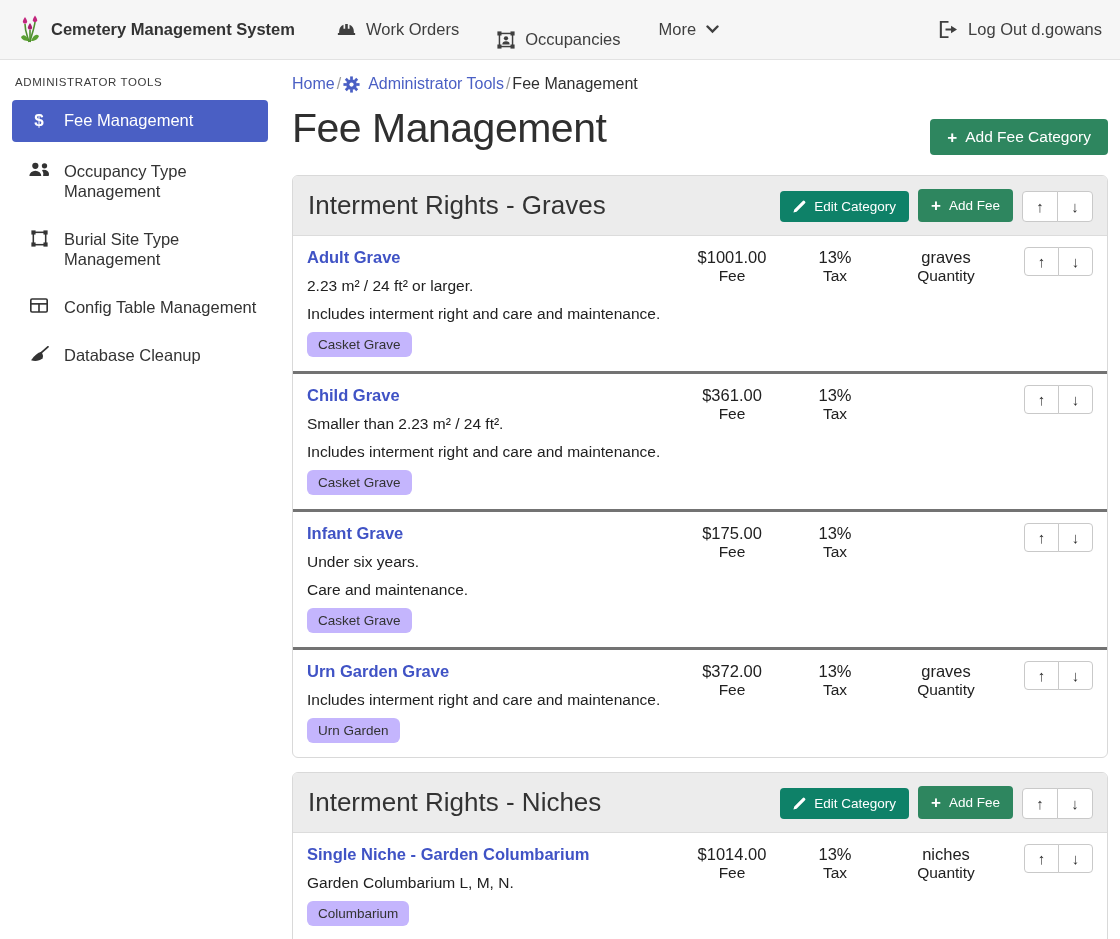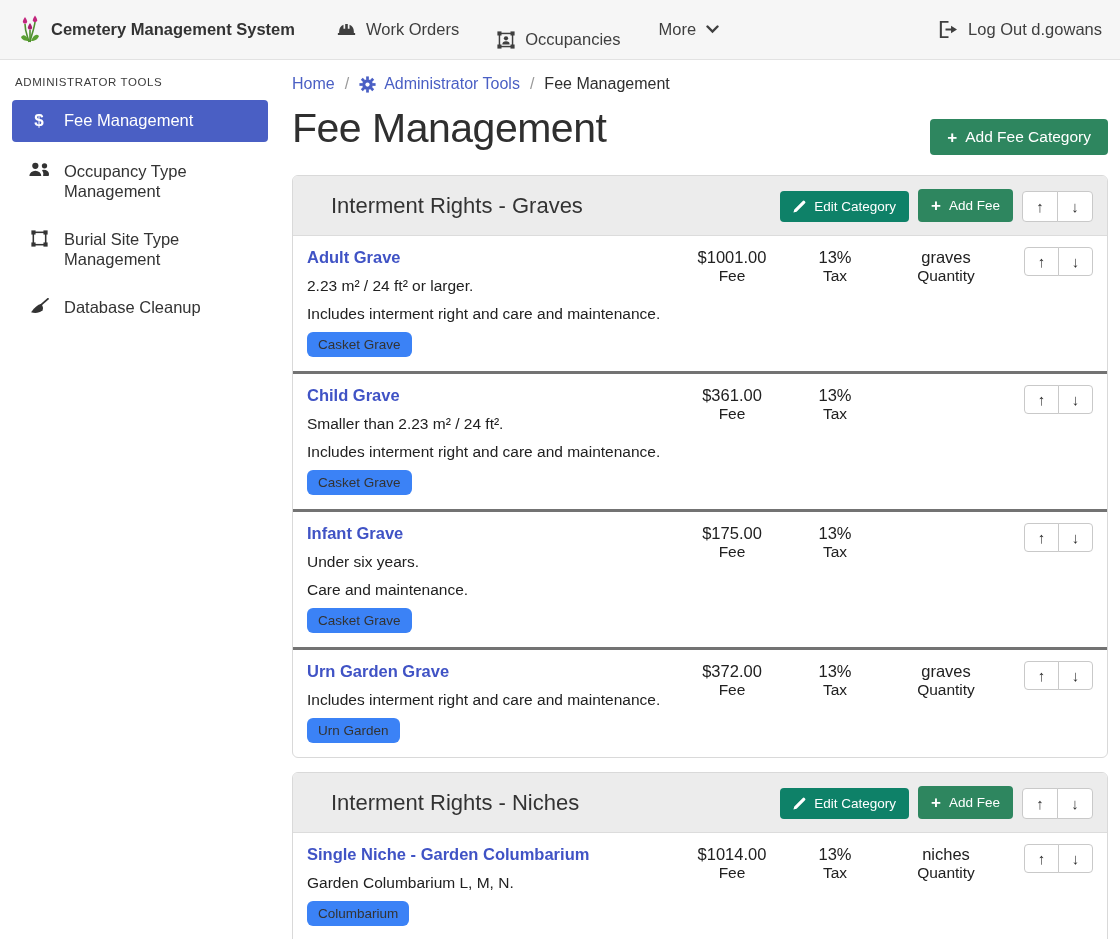--- a/index.html
+++ b/index.html
@@ -22,51 +22,51 @@
   .sidebar { width:280px; padding:12px 12px 0 14px; flex:none; }
   .side-heading { font-size:11.5px; letter-spacing:.6px; color:#3c3c3c; margin:4px 0 12px 1px; }
   .side-item { display:flex; gap:13px; align-items:flex-start; padding:9px 8px 9px 15px;
     font-size:16.5px; color:#333; border-radius:4px; margin:0 0 10px -2px; line-height:1.22; cursor:pointer; }
   .side-item .s-ico { width:24px; flex:none; display:flex; justify-content:center; margin-top:1px; }
   .side-item.active { background:#4a5fc4; color:#fff; padding-top:10px; padding-bottom:10px; }
   .side-item.active .s-ico { color:#fff; }
 
   
   .main { flex:1; padding:13px 12px 0 12px; }
-  .breadcrumb { display:flex; align-items:center; gap:10px; font-size:16px; margin:2px 0 12px 0; }
+  .breadcrumb { display:flex; align-items:center; gap:2px; font-size:16px; margin:2px 0 12px 0; }
   .breadcrumb a { color:#4a5fc4; text-decoration:none; cursor:pointer; display:flex; align-items:center; gap:8px; }
   .crumb-sep { color:#9a9a9a; }
   .crumb-current { color:#2f2f2f; }
 
   .title-row { display:flex; align-items:flex-start; justify-content:space-between; margin-bottom:20px; }
   h1 { font-size:41px; font-weight:500; color:#2f2f2f; letter-spacing:-.5px; }
   .btn { border:none; border-radius:4px; color:#fff; display:inline-flex; align-items:center; gap:8px; cursor:pointer;
     font-family:inherit; }
   .btn-add-cat { background:#2e865f; font-size:15.5px; padding:9px 17px; margin-top:14px; }
   .plus-glyph { font-size:17px; font-weight:700; line-height:1; }
 
   
   .card { border:1px solid #d9d9d9; border-radius:6px; background:#fff; margin-bottom:14px; overflow:hidden; }
   .card-header { background:#ececec; border-bottom:1px solid #dcdcdc; padding:13px 14px; display:flex; align-items:center; }
-  .card-header h2 { font-size:22px; font-weight:500; color:#333; margin-left:24px; }
+  .card-header h2 { font-size:26px; font-weight:500; color:#333; margin-left:1px; }
   .header-actions { margin-left:auto; display:flex; align-items:flex-end; gap:9px; }
   .btn-sm { font-size:13.5px; padding:8px 13px; }
   .btn-teal { background:#0e8168; }
   .btn-green { background:#2e865f; }
   .arrow-group { display:inline-flex; }
   .arrow-group button { width:36px; height:31px; background:#fff; border:1px solid #c9c9c9; color:#333;
     font-size:15px; cursor:pointer; font-family:inherit; }
   .arrow-group button:first-child { border-radius:4px 0 0 4px; }
   .arrow-group button:last-child { border-radius:0 4px 4px 0; margin-left:-1px; }
 
   .fee-row { display:flex; padding:11px 14px 14px 14px; border-bottom:3px solid #737373; }
   .fee-main { flex:1; padding-top:1px; }
   .fee-name { display:inline-block; color:#4053c5; font-weight:700; font-size:16.5px; text-decoration:none; cursor:pointer; }
   .fee-desc { font-size:15.5px; color:#212121; margin-top:10px; }
-  .fee-badge { display:inline-block; background:#3b82f6; border-radius:6px; padding:5px 11px;
+  .fee-badge { display:inline-block; background:#c4b5fd; border-radius:6px; padding:5px 11px;
     font-size:13.5px; color:#333; margin-top:9px; cursor:default; }
   .fee-col { width:106px; text-align:center; flex:none; padding-top:1px; }
   .fee-col.tax { width:100px; }
   .fee-col.qty { width:122px; }
   .fee-val { font-size:16.5px; color:#212121;text-align:center; }
   .fee-lbl { font-size:15.5px; color:#212121; }
   .row-arrows { flex:none; width:78px; display:flex; justify-content:flex-end; align-items:flex-start; margin-left:8px; }
   .row-arrows .arrow-group button { width:35px; height:29px; }
 
   svg { display:block; }
@@ -165,20 +165,30 @@
           <rect x="3" y="3" width="16" height="16" fill="none" stroke="#333" stroke-width="2"></rect>
           <rect x="0.5" y="0.5" width="5.4" height="5.4" fill="#333"></rect>
           <rect x="16.1" y="0.5" width="5.4" height="5.4" fill="#333"></rect>
           <rect x="0.5" y="16.1" width="5.4" height="5.4" fill="#333"></rect>
           <rect x="16.1" y="16.1" width="5.4" height="5.4" fill="#333"></rect>
         </svg>
       </span>
       <span>Burial Site Type Management</span>
     </div>
 
+    <div class="side-item">
+      <span class="s-ico">
+        <svg width="18" height="15" viewBox="0 0 22 18">
+          <rect x="1" y="1" width="20" height="16" rx="1.5" fill="none" stroke="#333" stroke-width="2"></rect>
+          <line x1="1" y1="7" x2="21" y2="7" stroke="#333" stroke-width="2"></line>
+          <line x1="11" y1="7" x2="11" y2="17" stroke="#333" stroke-width="2"></line>
+        </svg>
+      </span>
+      <span>Config Table Management</span>
+    </div>
 
     <div class="side-item">
       <span class="s-ico">
         <svg width="19" height="16" viewBox="0 0 22 19">
           <path d="M21 1 L12.5 8.5" stroke="#333" stroke-width="2.2" stroke-linecap="round" fill="none"></path>
           <path d="M12.8 7.2 C9 8 5.5 11 1 16.8 C5 18.5 11 18 14.6 14.6 C15.8 12.4 15 9 12.8 7.2 Z" fill="#333"></path>
         </svg>
       </span>
       <span>Database Cleanup</span>
     </div>

